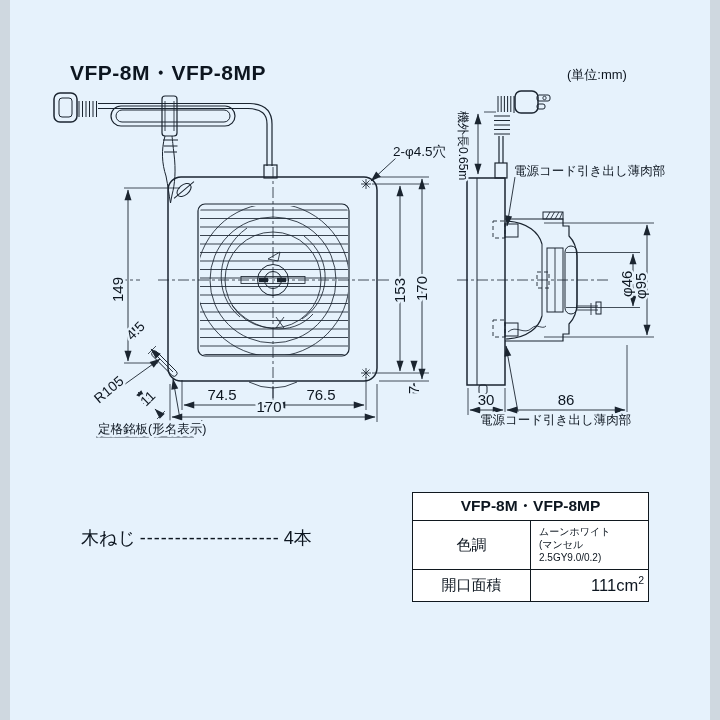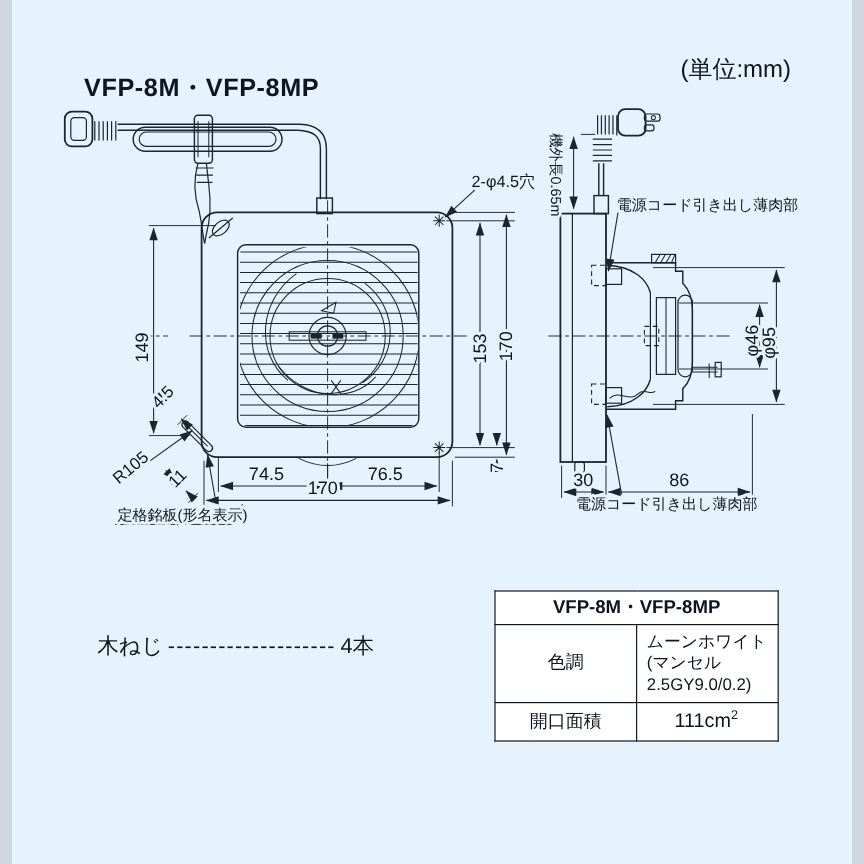--- a/index.html
+++ b/index.html
@@ -2,21 +2,21 @@
 <html><head>
 <meta charset="utf-8">
 <style>
   :root{
     --bg:#e6f2fc; --line:#1b2530; --txt:#0d1620;
   }
   html,body{margin:0;padding:0;}
   body{background:#cfd8e0;font-family:"Liberation Sans","DejaVu Sans",sans-serif;color:var(--txt);}
   #stage{position:relative;width:700px;height:720px;background:var(--bg);overflow:hidden;margin:0 auto;}
   .title{position:absolute;left:60px;top:59px;font-size:21px;font-weight:bold;letter-spacing:.5px;}
-  .unit{position:absolute;left:557px;top:44px;font-size:20px;}
+  .unit{position:absolute;left:557px;top:66px;font-size:13px;}
   svg.drawing{position:absolute;left:0;top:0;}
   svg .s{stroke:var(--line);fill:none;}
   svg .w15{stroke-width:1.5;} svg .w12{stroke-width:1.2;} svg .w1{stroke-width:1;}
   svg .w08{stroke-width:.85;}
   svg .dim{stroke:var(--line);stroke-width:.9;fill:none;marker-start:url(#arrow);marker-end:url(#arrow);}
   svg .lead{stroke:var(--line);stroke-width:.9;fill:none;marker-end:url(#arrow);}
   svg .ext{stroke:var(--line);stroke-width:.8;fill:none;}
   svg .cl{stroke:var(--line);stroke-width:.8;fill:none;stroke-dasharray:11 3 3 3;}
   svg .hid{stroke:var(--line);stroke-width:.9;fill:none;stroke-dasharray:4 3;}
   svg text{font-family:"Liberation Sans","DejaVu Sans",sans-serif;fill:var(--txt);}
@@ -28,22 +28,22 @@
   .accessories{position:absolute;left:71px;top:524px;font-size:18px;line-height:29px;}
   .accessories .sec-heading{font-size:18px;font-weight:bold;margin-bottom:2px;}
   .acc-row span{white-space:pre;}
   .acc-row .leader{letter-spacing:1px;margin:0 4px;}
   .cover-block{position:absolute;left:402px;top:492px;}
   .cover-block .sec-heading{font-size:17.5px;font-weight:bold;margin-bottom:7px;}
   table.cover{border-collapse:collapse;background:#fff;width:237px;table-layout:fixed;}
   table.cover th,table.cover td{border:1.7px solid #10181f;}
   table.cover th{font-size:15.5px;padding:3px 0;text-align:center;}
   td.lbl{width:70px;text-align:center;font-size:15px;padding:4px 2px;margin-left:18px;}
-  td.val{font-size:14px;padding:4px 4px 5px 8px;line-height:1.3;}
-  td.val.center{text-align:center;font-size:16.5px;padding-left:2px;}
+  td.val{font-size:10px;padding:4px 4px 5px 8px;line-height:1.3;}
+  td.val.center{text-align:right;font-size:16.5px;padding-left:2px;}
   td.val sup{font-size:10.5px;}
 </style>
 </head>
 <body>
 
 <div id="stage">
 
   <div class="title">VFP-8M・VFP-8MP</div>
   <div class="unit">(単位:mm)</div>
 

